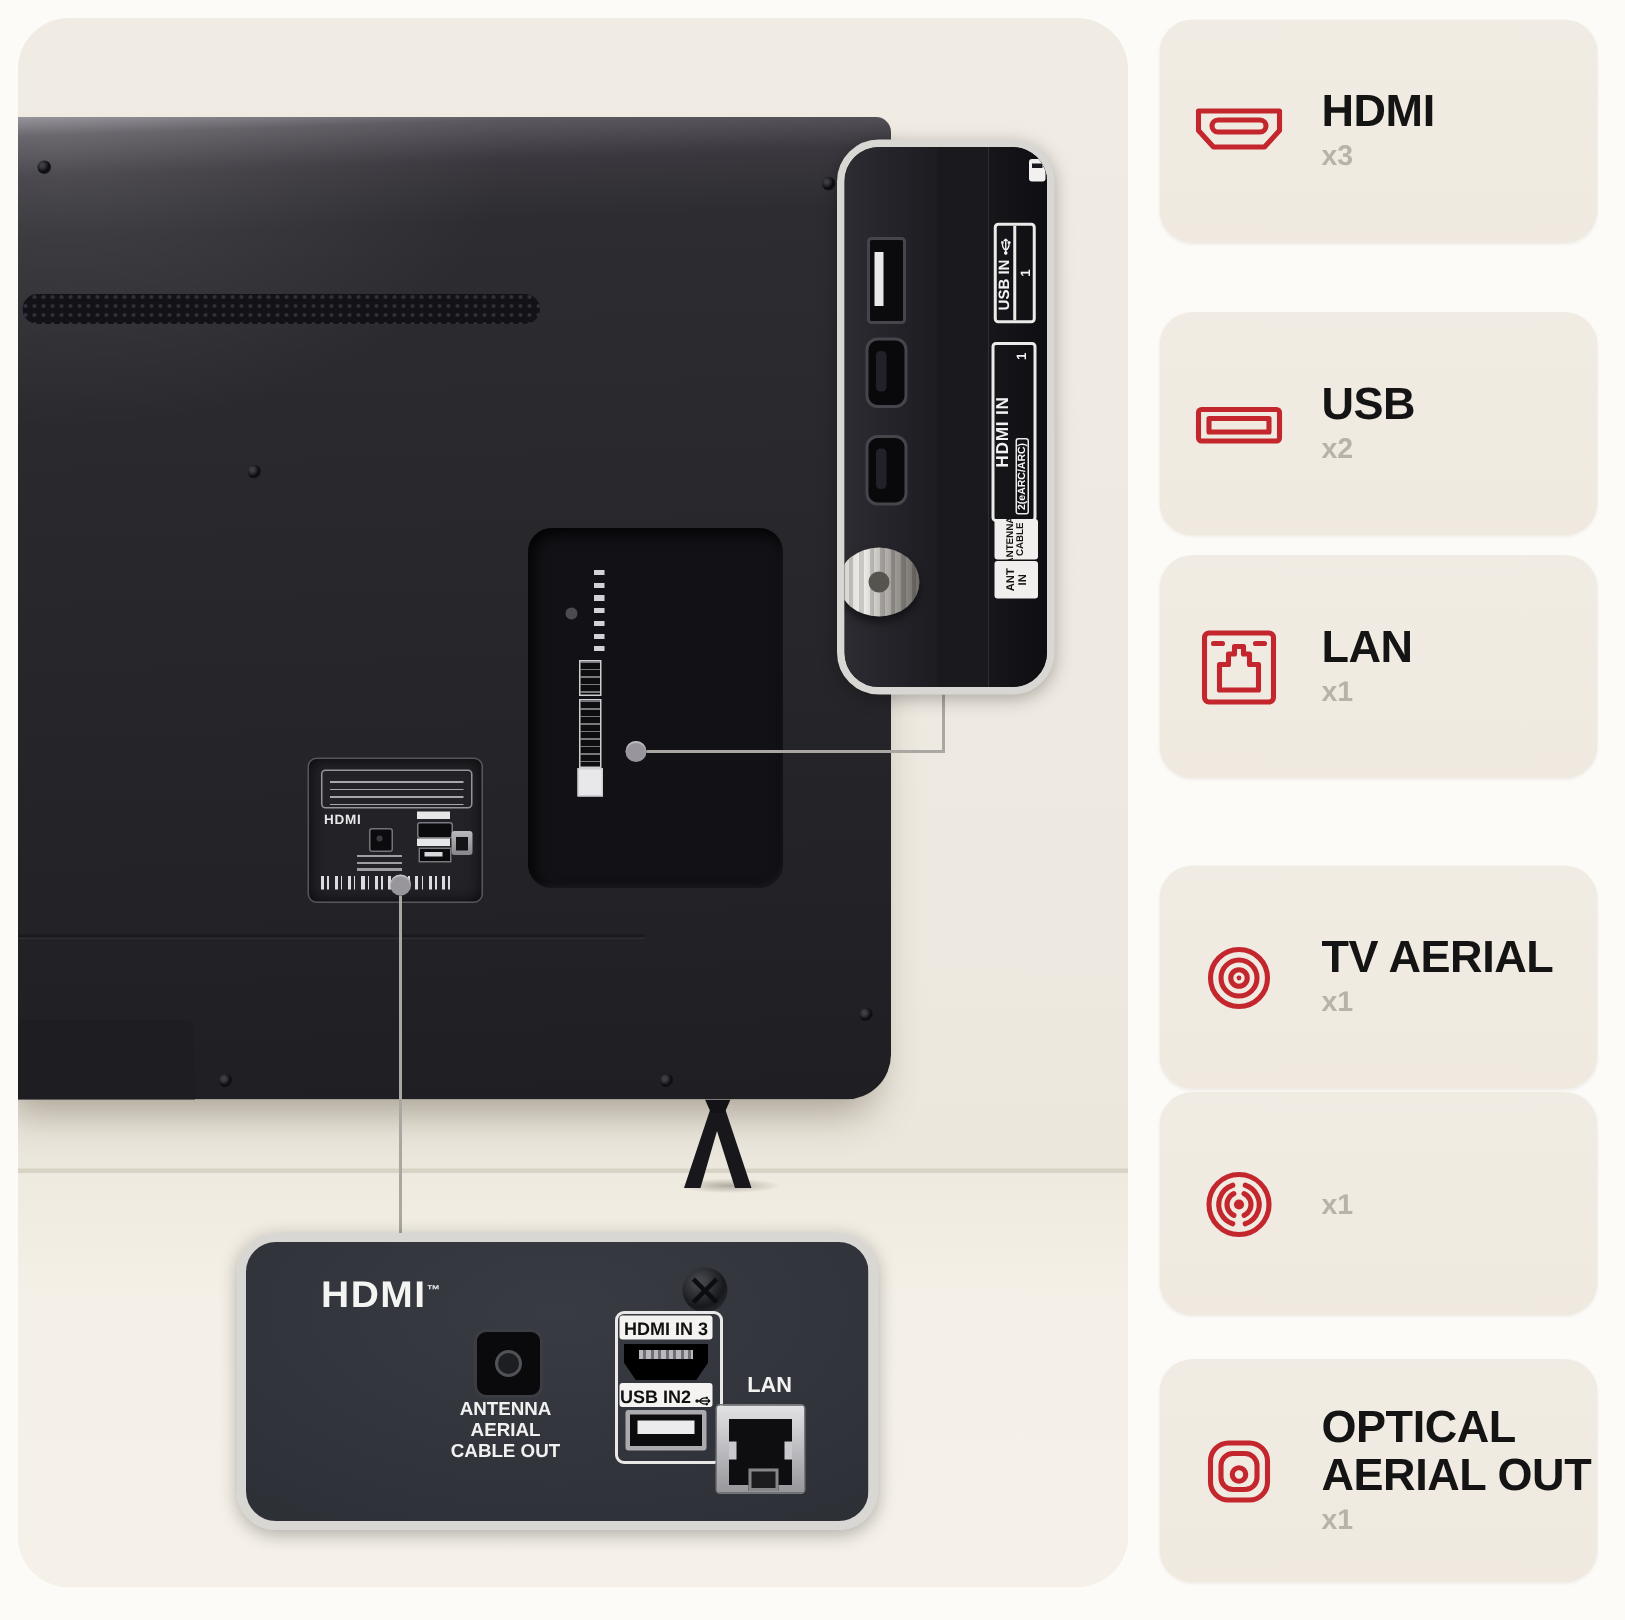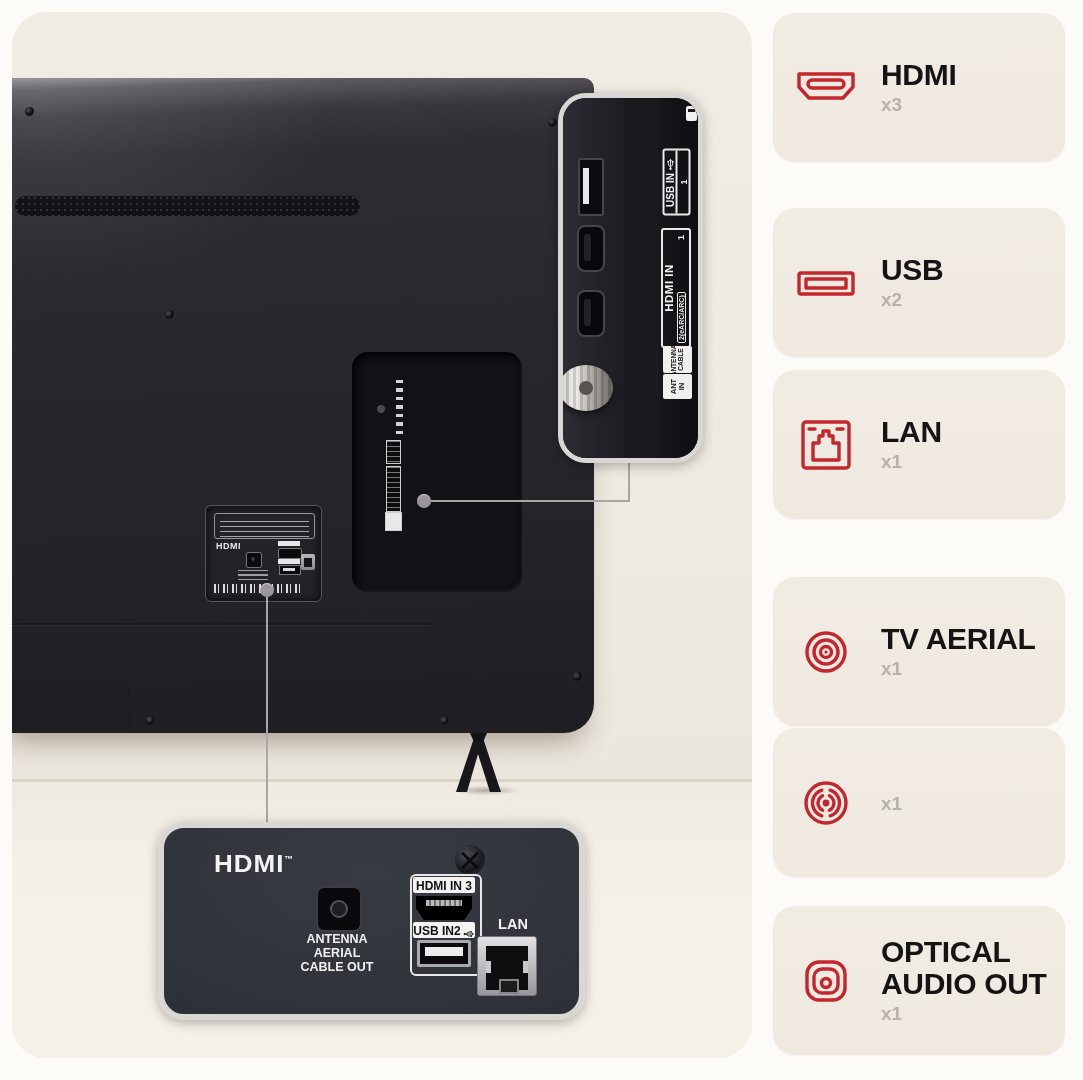--- a/index.html
+++ b/index.html
@@ -344,18 +344,18 @@
 
   <div class="abs card" style="top:906px">
     <div class="cicon">
       <svg width="66" height="66" viewBox="0 0 66 66">
         <rect x="14" y="14" width="38" height="38" rx="12"></rect>
         <rect x="21" y="21" width="24" height="24" rx="8"></rect>
         <circle cx="33" cy="35" r="4.5"></circle>
       </svg>
     </div>
     <div class="ctext">
-      <div class="ctitle">OPTICAL AUDIO OUT</div>
+      <div class="ctitle">OPTICAL AERIAL OUT</div>
       <div class="ccount">x1</div>
     </div>
   </div>
 
 </div>
 
 </body></html>

